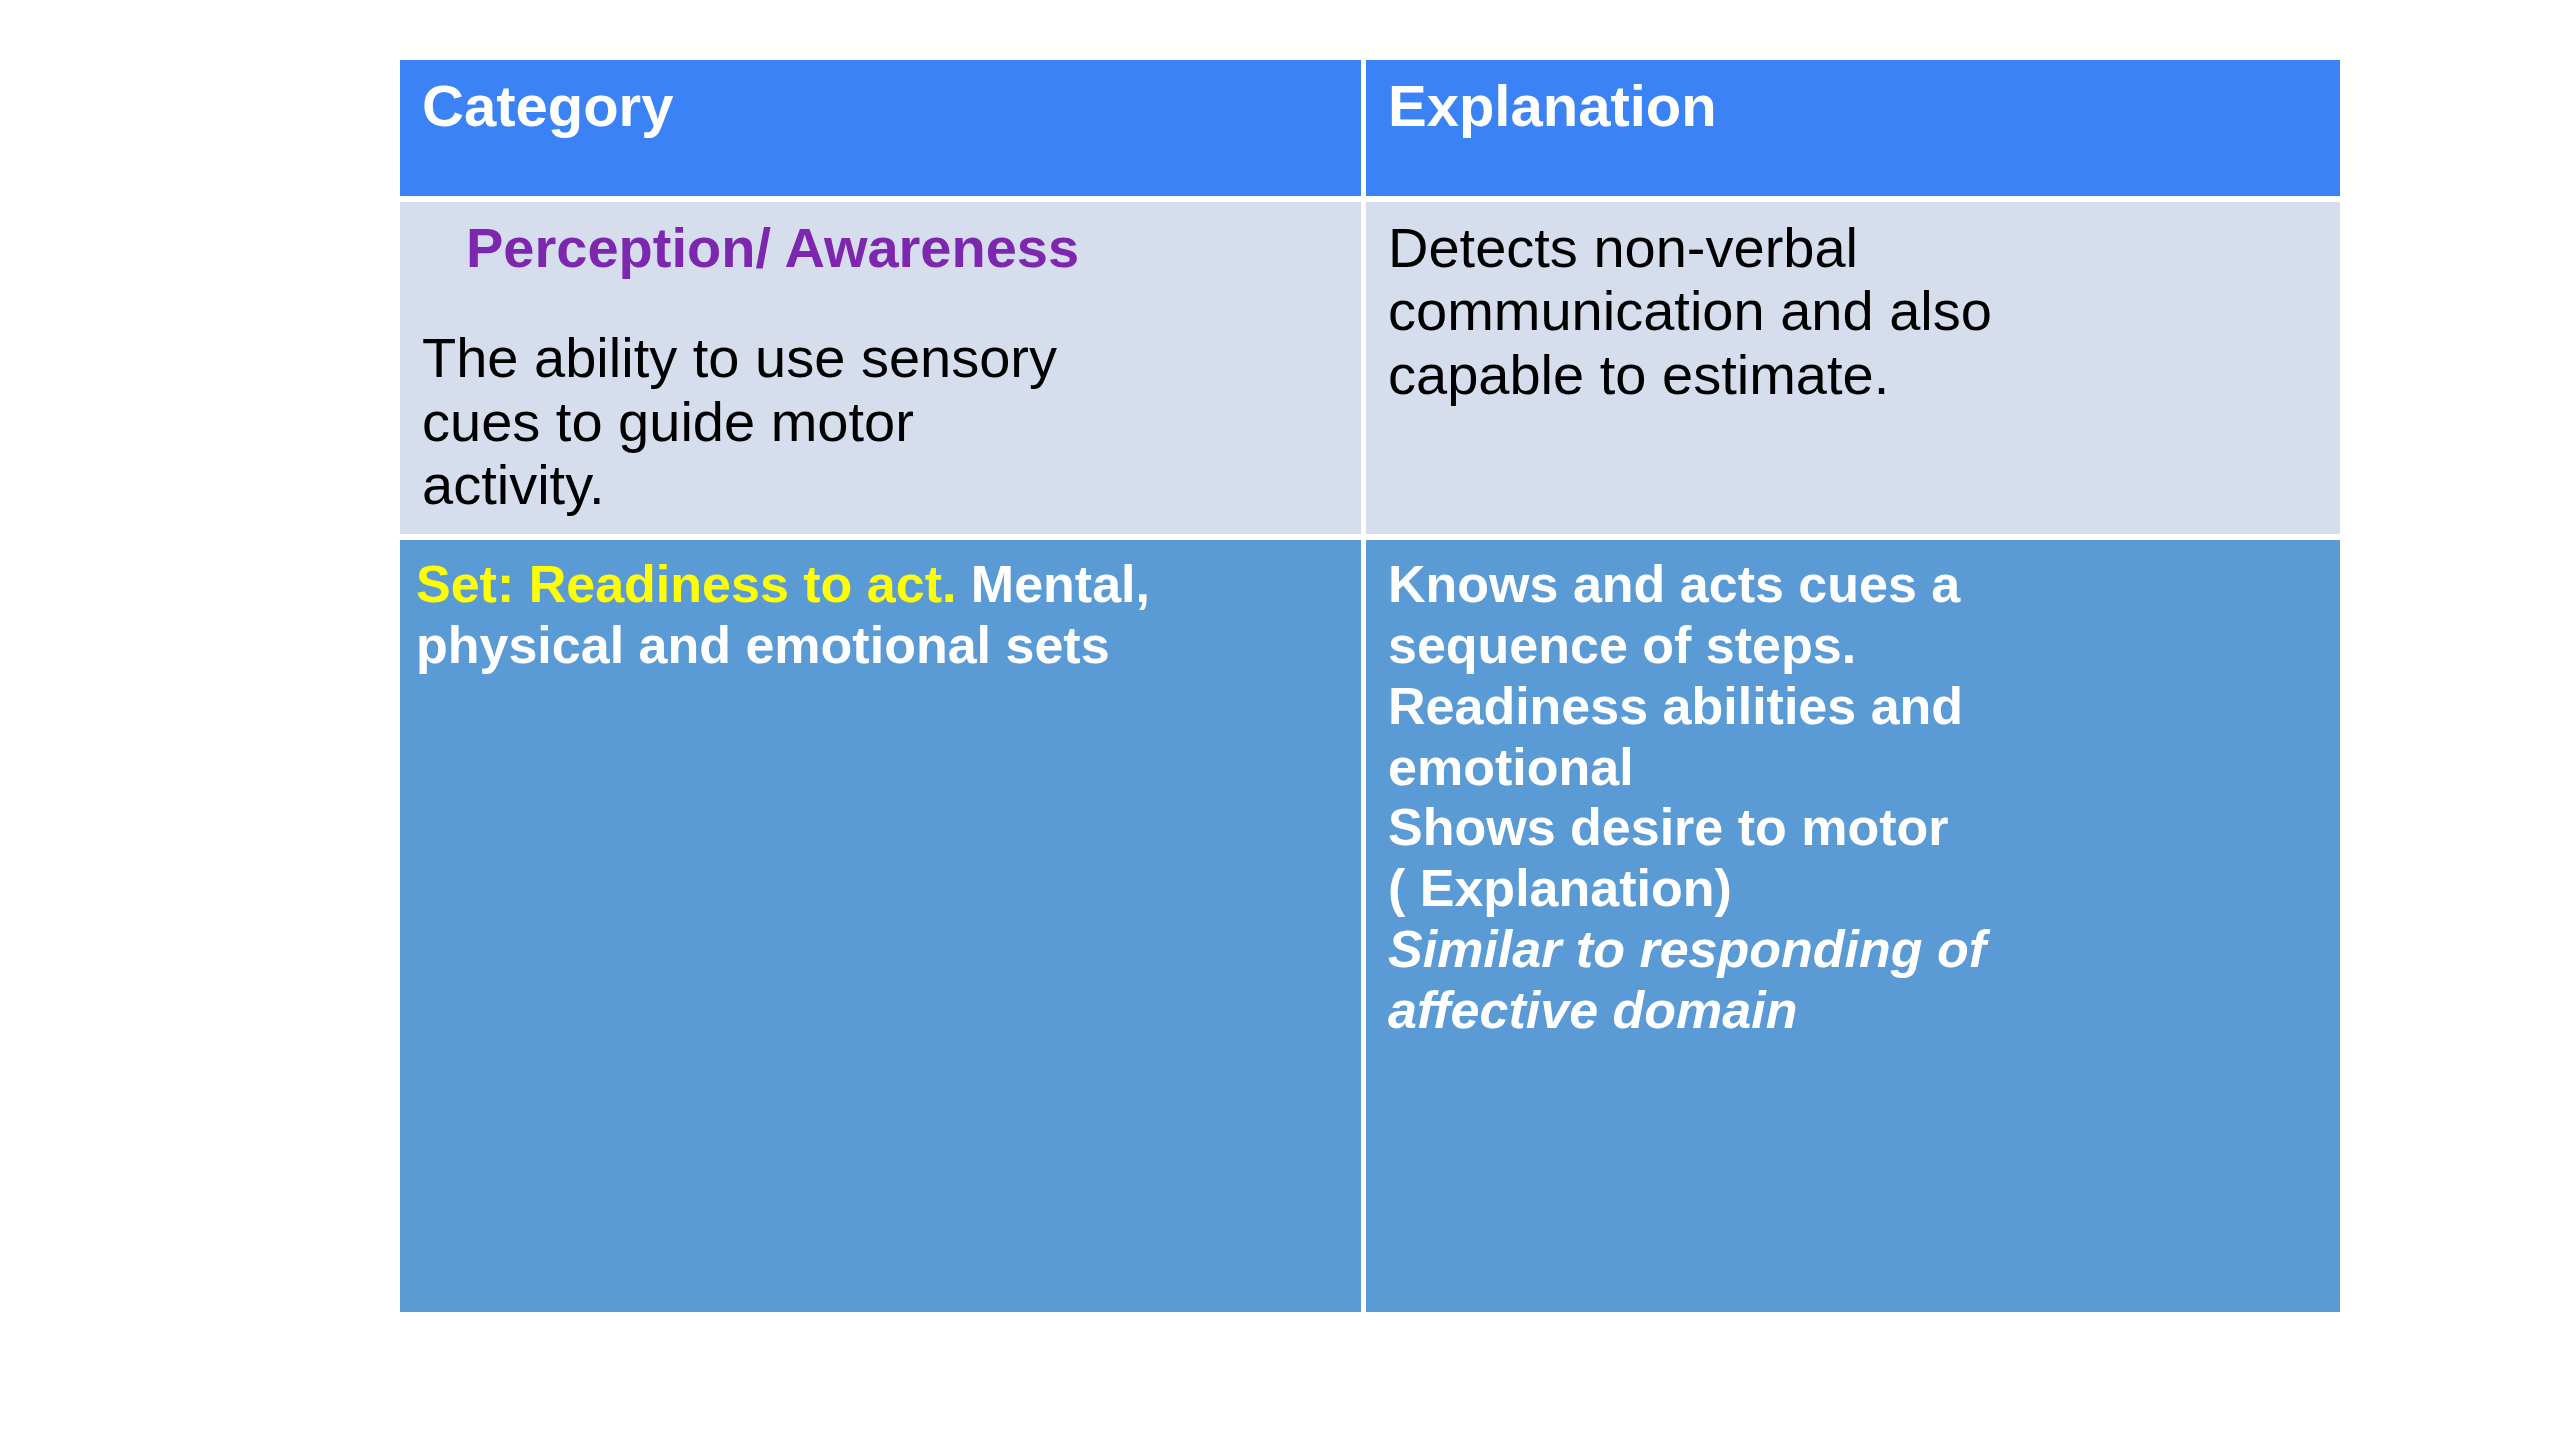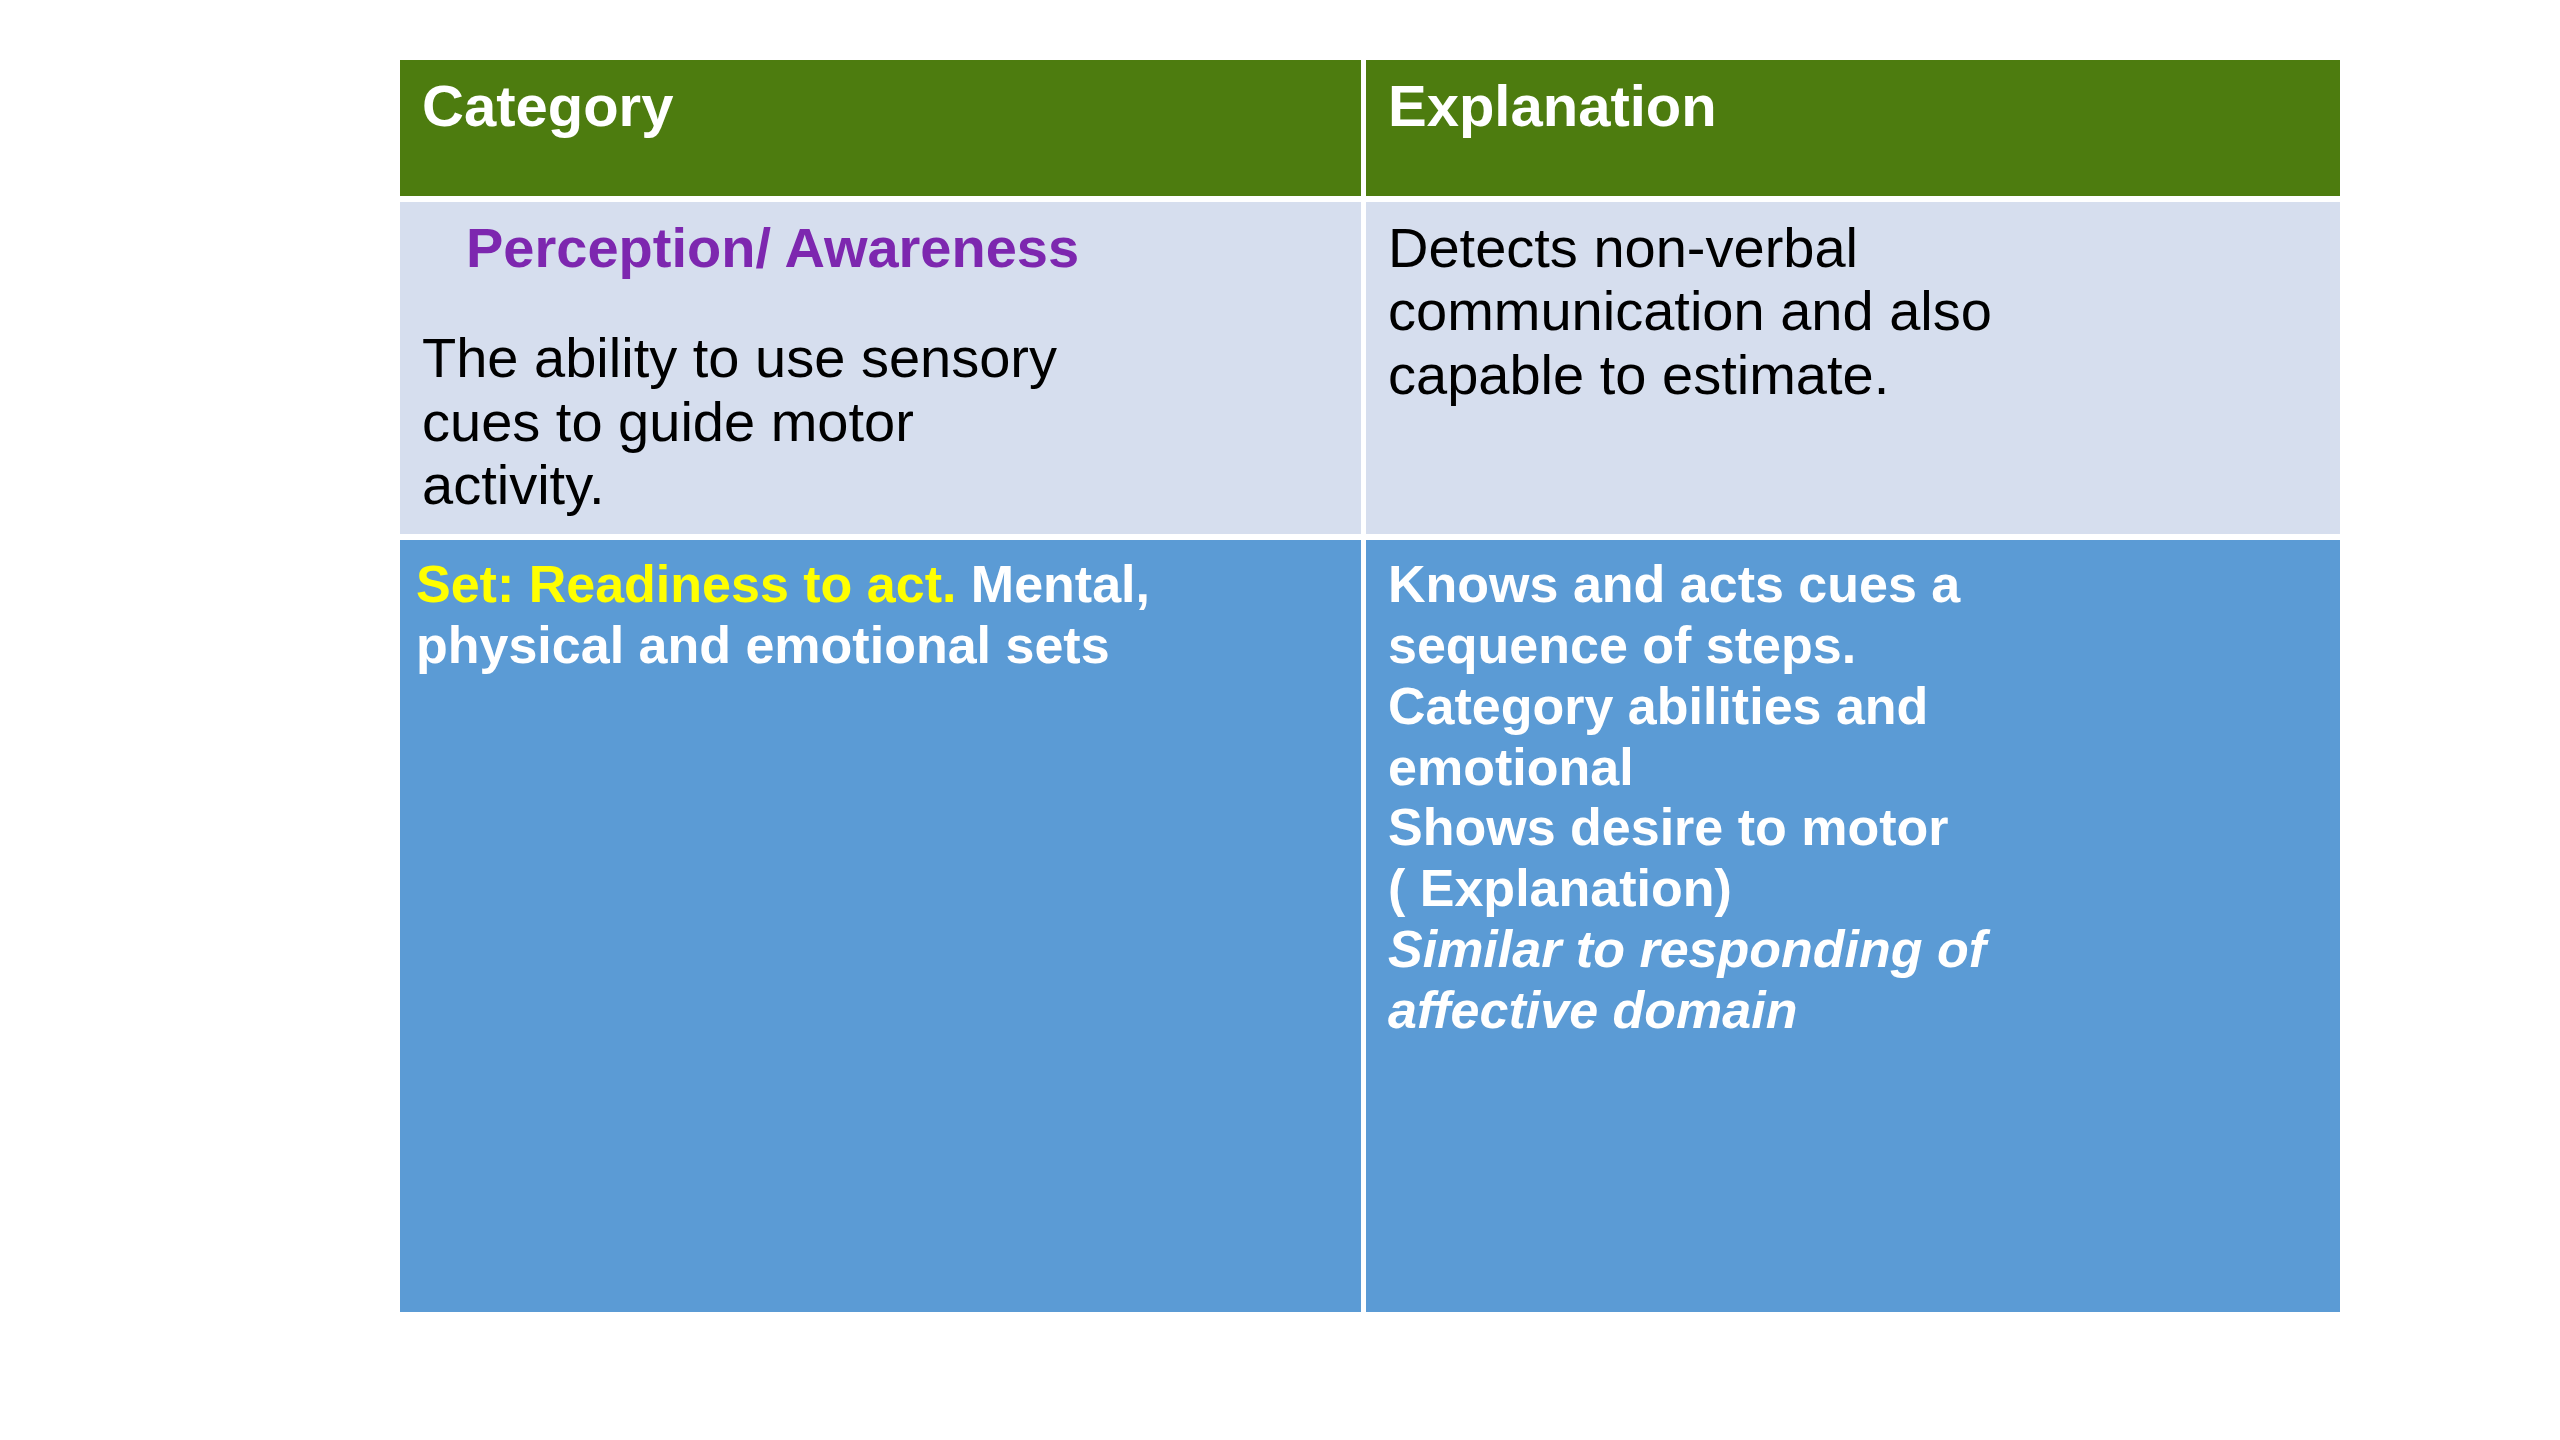--- a/index.html
+++ b/index.html
@@ -41,21 +41,21 @@
 
   .bloom-table th,
   .bloom-table td {
     vertical-align: top;
     padding: 14px 22px 18px 22px;
     border: 0;
   }
 
   
   .hdr-cell {
-    background: #4d7c0f;
+    background: #3b82f6;
     color: #ffffff;
     font-weight: bold;
     font-size: 58px;
     line-height: 1.12;
     text-align: left;
     height: 104px;
     padding-top: 18px;
     padding-bottom: 10px;
   }
   .hdr-cell.first { border-right: 5px solid #ffffff; }
@@ -172,21 +172,21 @@
           <td class="cell-blue first row2-left-cell">
             <p class="cell-para r2-left-body">
               <span class="lead-yellow">Set: Readiness to act.</span><span> Mental,</span>
               <span class="cell-line">physical and emotional sets</span>
             </p>
           </td>
           <td class="cell-blue">
             <p class="cell-para">
               <span class="cell-line">Knows and acts cues a</span>
               <span class="cell-line">sequence of steps.</span>
-              <span class="cell-line">Category abilities and</span>
+              <span class="cell-line">Readiness abilities and</span>
               <span class="cell-line">emotional</span>
               <span class="cell-line">Shows desire to motor</span>
               <span class="cell-line"> ( Explanation)</span>
               <span class="cell-line italic-line">Similar to responding of</span>
               <span class="cell-line italic-line">affective domain</span>
             </p>
           </td>
         </tr>
 
       </tbody>

